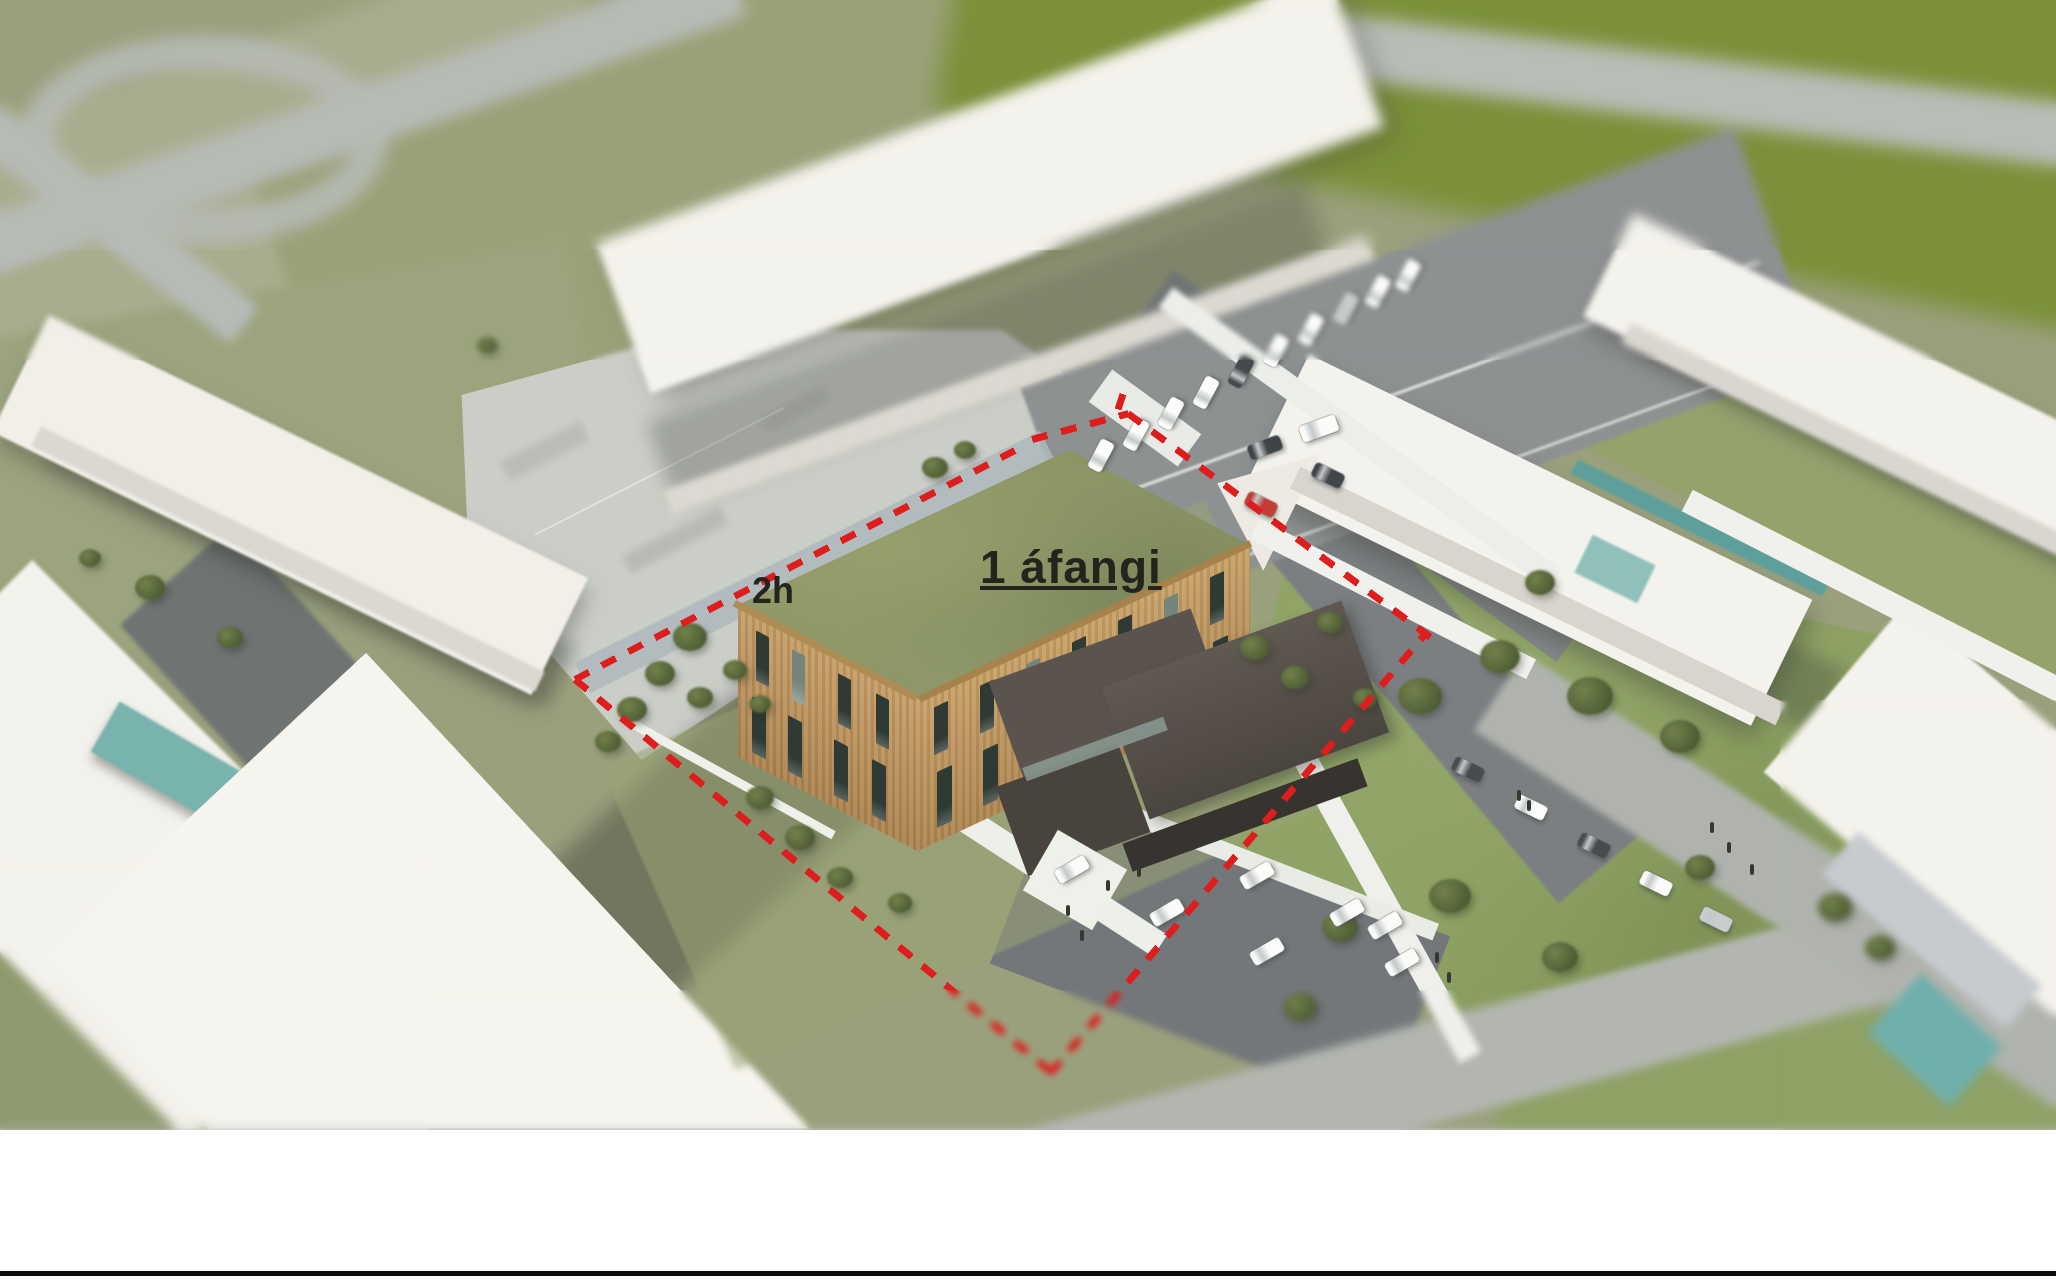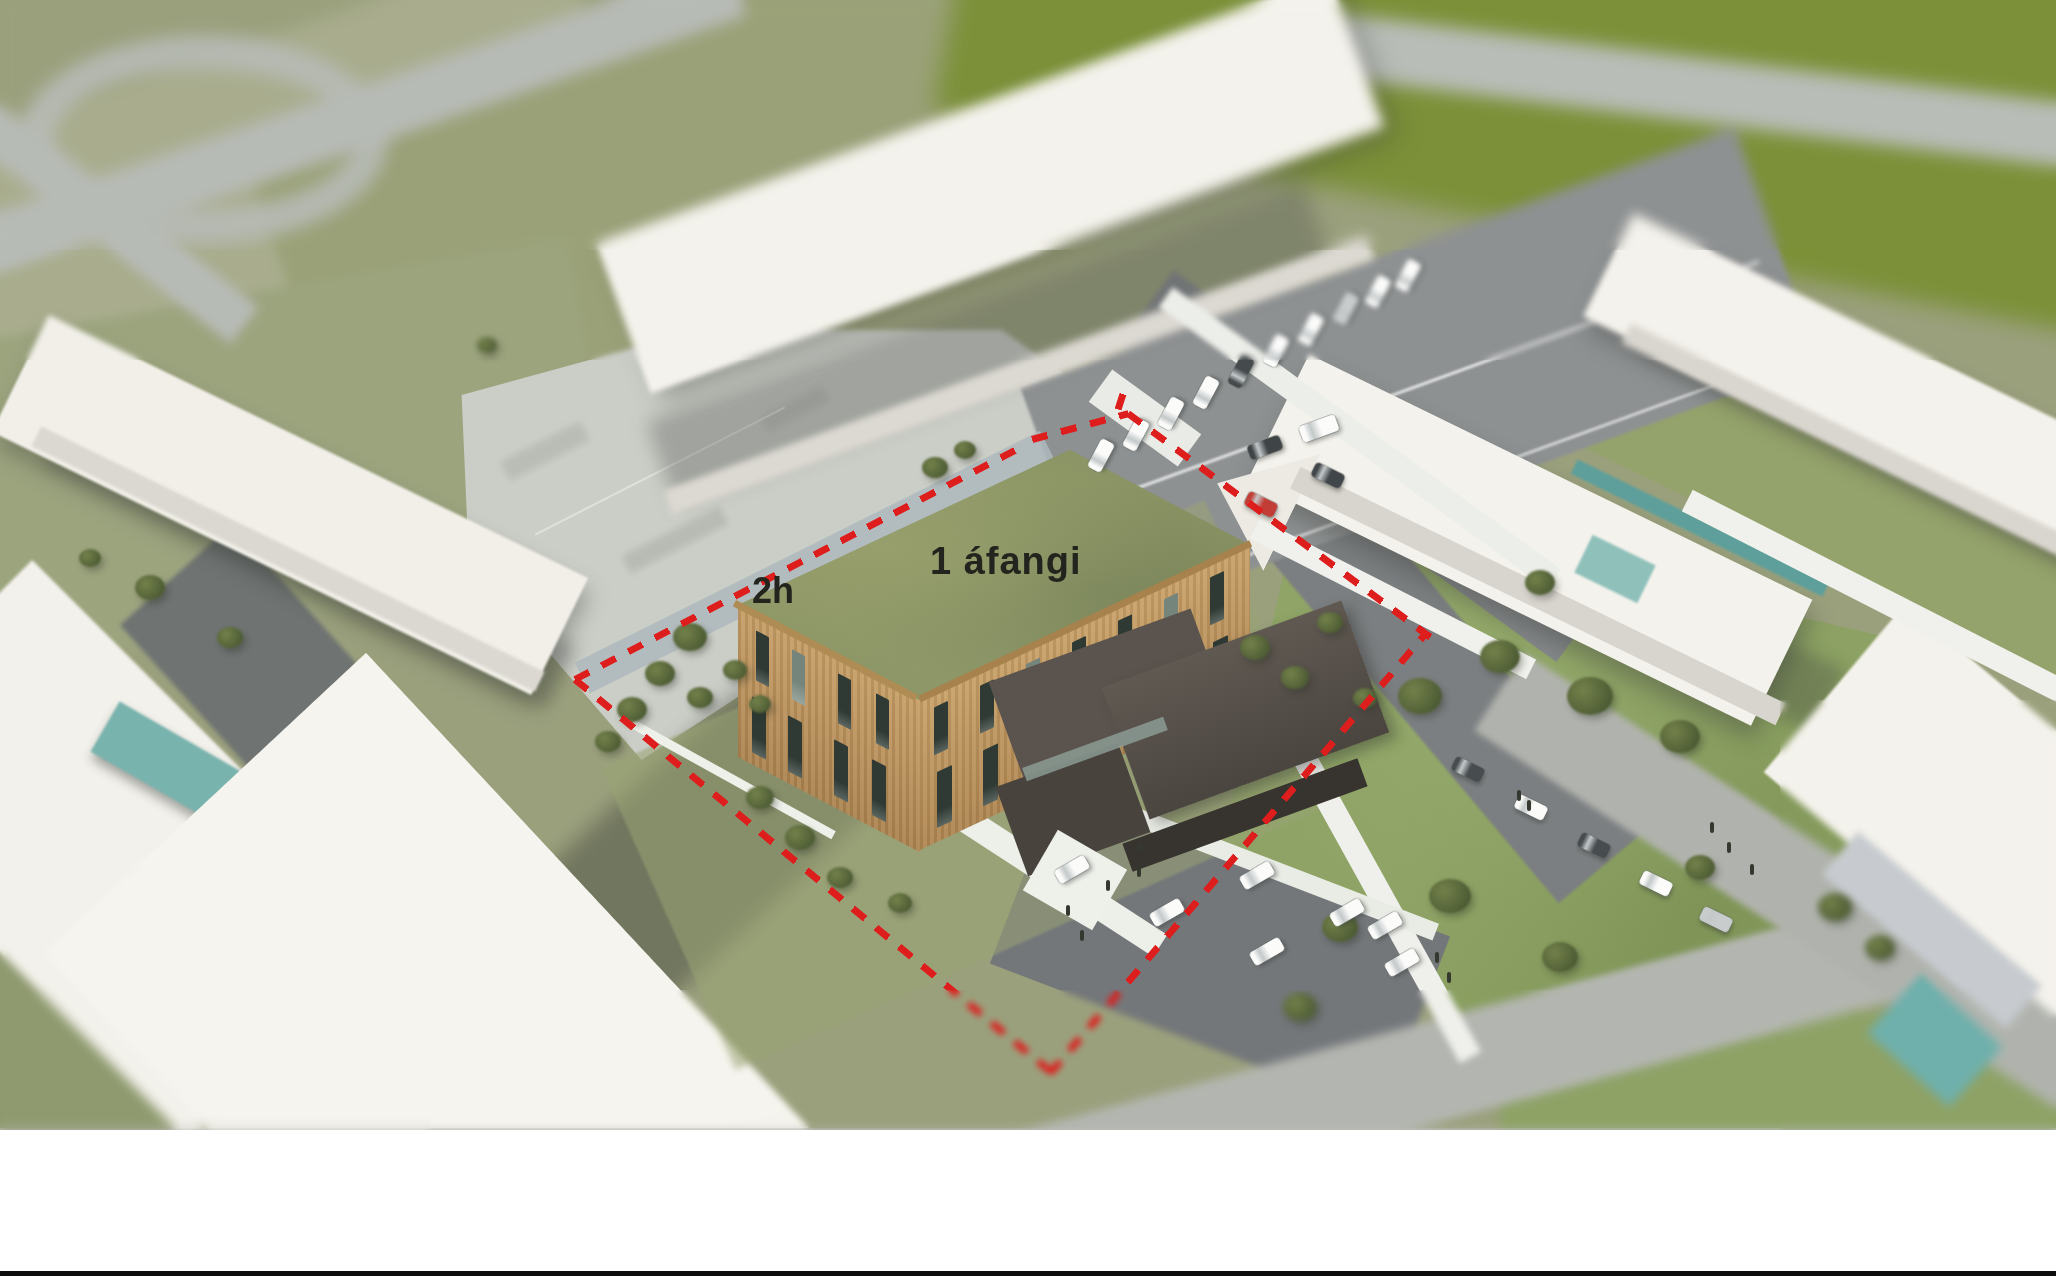--- a/index.html
+++ b/index.html
@@ -1,21 +1,21 @@
 <!DOCTYPE html>
 <html><head>
 <meta charset="utf-8">
 <style>
   html,body{margin:0;padding:0;background:#ffffff;}
   .page{position:relative;width:2056px;height:1280px;background:#ffffff;overflow:hidden;
         font-family:"Liberation Sans",sans-serif;}
   #photo{position:absolute;left:0;top:0;width:2056px;height:1130px;background:#9aa07c;overflow:hidden;}
   #scene div{position:absolute;}
   .label{position:absolute;color:#24241e;font-weight:bold;z-index:60;}
-  #label-phase{left:930px;top:540px;font-size:38px;letter-spacing:1px;}
+  #label-phase{left:980px;top:540px;font-size:46px;letter-spacing:1px;text-decoration:underline;}
   #label-height{left:752px;top:570px;font-size:36px;}
   .wood-window{position:absolute;background:linear-gradient(#2f3a34 0 70%,#5a665f);border-radius:1px;}
   .wood-window.lite{background:linear-gradient(#76857c 0 60%,#9aa79e);}
   #caption-bar{position:absolute;left:0;top:1130px;width:2056px;height:150px;background:#ffffff;}
   #photo-edge{position:absolute;left:0;top:1128px;width:2056px;height:2px;background:#b9bbb7;}
   #bottom-rule{position:absolute;left:0;top:1271px;width:2056px;height:5px;background:#0e0e0e;}
 </style>
 </head>
 <body>
 

